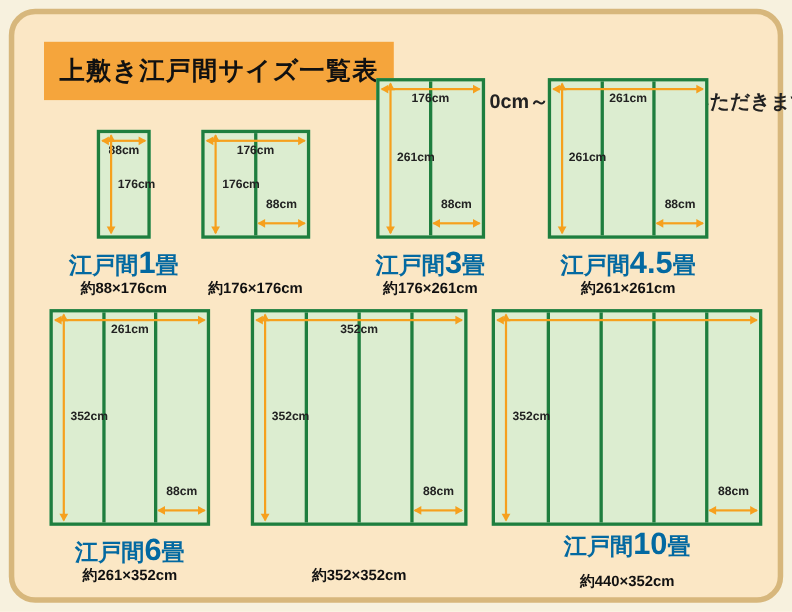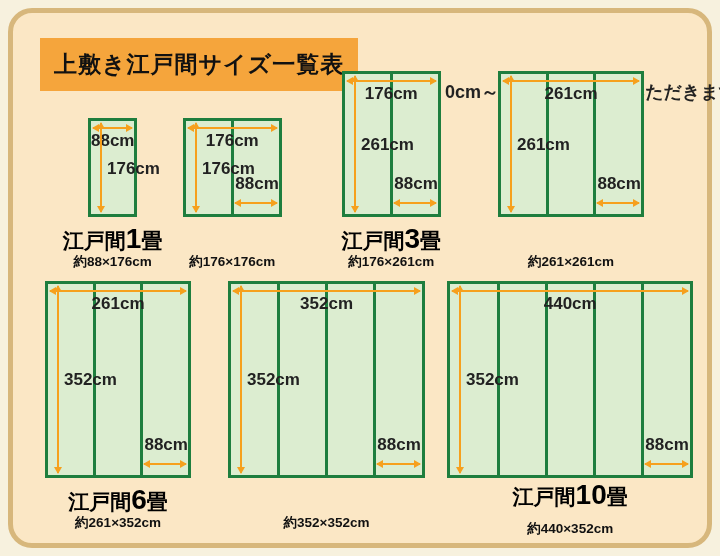--- a/index.html
+++ b/index.html
@@ -55,30 +55,30 @@
   .h-arrow::after{right:-1px;border-left:7px solid var(--arrow,#f6a01d);}
   .v-arrow{position:absolute;width:2px;background:var(--arrow,#f6a01d);}
   .v-arrow::before,.v-arrow::after{
     content:"";position:absolute;left:-3px;width:0;height:0;
     border-left:4px solid transparent;border-right:4px solid transparent;
   }
   .v-arrow::before{top:-1px;border-bottom:7px solid var(--arrow,#f6a01d);}
   .v-arrow::after{bottom:-1px;border-top:7px solid var(--arrow,#f6a01d);}
   .dim{
     position:absolute;
-    font-size:17px;font-weight:bold;color:#222;
+    font-size:11px;font-weight:bold;color:#222;
     white-space:nowrap;line-height:1;
   }
   .top-dim{top:11px;left:0;right:0;text-align:center;}
   .side-dim{top:50%;left:16px;transform:translateY(-50%);}
   .mat-dim{text-align:center;}
   .diagram-name{
     position:absolute;left:50%;transform:translateX(-50%);
     white-space:nowrap;text-align:center;
-    font-weight:bold;color:#000000;font-size:21px;line-height:1.1;
+    font-weight:bold;color:#0369a1;font-size:21px;line-height:1.1;
   }
   .diagram-name .num{font-size:28px;}
   .diagram-size{
     position:absolute;left:50%;transform:translateX(-50%);
     white-space:nowrap;text-align:center;
     font-weight:bold;color:#111;font-size:13.5px;
   }
 </style>
 </head>
 <body>
@@ -127,20 +127,21 @@
         <div class="mat-box" style="width: 146.16px; height: 146.16px;">
           <div class="divider" style="left: 45.22px;"></div>
           <div class="divider" style="left: 91.94px;"></div>
           <div class="h-arrow" style="left: 2px; right: 2px; top: 6px;"></div>
           <div class="dim top-dim">261cm</div>
           <div class="v-arrow" style="top: 2px; bottom: 2px; left: 9px;"></div>
           <div class="dim side-dim">261cm</div>
           <div class="h-arrow" style="right: 2px; width: 41.72px; bottom: 10px;"></div>
           <div class="dim mat-dim" style="right: 2px; width: 41.72px; bottom: 22px;">88cm</div>
         </div>
+        <div class="diagram-name" style="top: 153.16px;"><span>江戸間</span><span class="num">4.5</span><span>畳</span></div>
         <div class="diagram-size" style="top: 182.16px;">約261×261cm</div>
       </div>
       <div class="diagram" style="left: 45px; top: 280.88px; width: 146.16px;">
         <div class="mat-box" style="width: 146.16px; height: 197.12px;">
           <div class="divider" style="left: 45.22px;"></div>
           <div class="divider" style="left: 91.94px;"></div>
           <div class="h-arrow" style="left: 2px; right: 2px; top: 6px;"></div>
           <div class="dim top-dim">261cm</div>
           <div class="v-arrow" style="top: 2px; bottom: 2px; left: 9px;"></div>
           <div class="dim side-dim">352cm</div>
@@ -164,21 +165,20 @@
         </div>
         <div class="diagram-size" style="top: 233.12px;">約352×352cm</div>
       </div>
       <div class="diagram" style="left: 447px; top: 280.88px; width: 246.4px;">
         <div class="mat-box" style="width: 246.4px; height: 197.12px;">
           <div class="divider" style="left: 46.58px;"></div>
           <div class="divider" style="left: 94.66px;"></div>
           <div class="divider" style="left: 142.74px;"></div>
           <div class="divider" style="left: 190.82px;"></div>
           <div class="h-arrow" style="left: 2px; right: 2px; top: 6px;"></div>
-          <div class="dim top-dim">440cm</div>
           <div class="v-arrow" style="top: 2px; bottom: 2px; left: 9px;"></div>
           <div class="dim side-dim">352cm</div>
           <div class="h-arrow" style="right: 2px; width: 43.08px; bottom: 10px;"></div>
           <div class="dim mat-dim" style="right: 2px; width: 43.08px; bottom: 22px;">88cm</div>
         </div>
         <div class="diagram-name" style="top: 199px;"><span>江戸間</span><span class="num">10</span><span>畳</span></div>
         <div class="diagram-size" style="top: 239px;">約440×352cm</div>
       </div>
     </div>
 </div>

